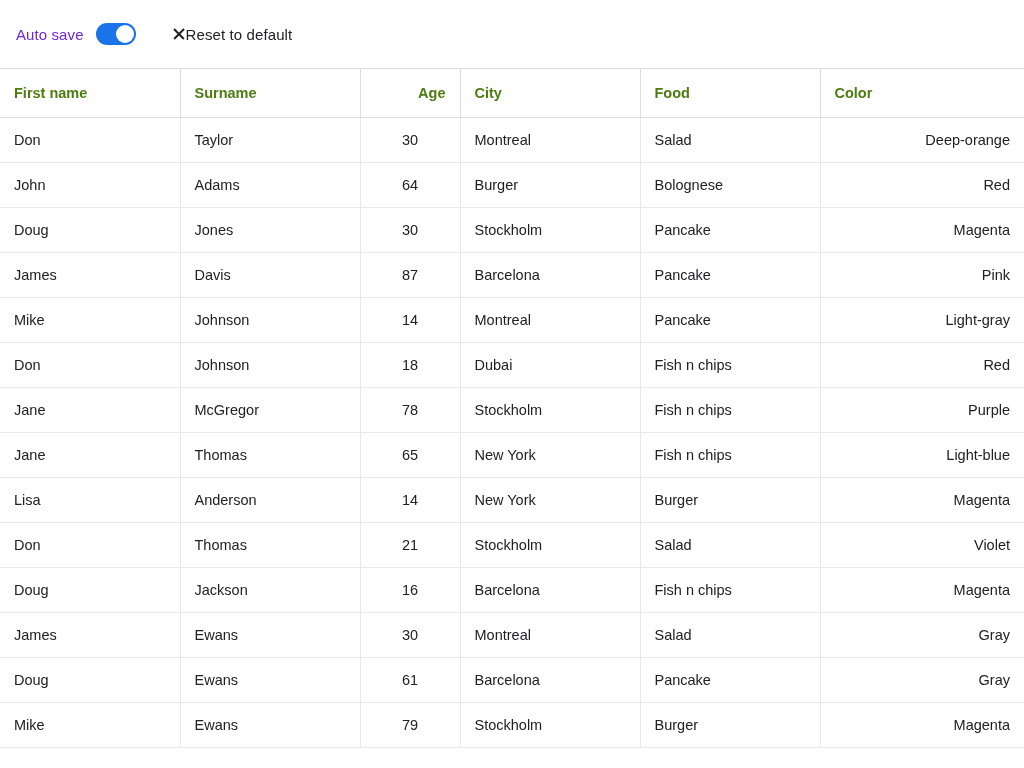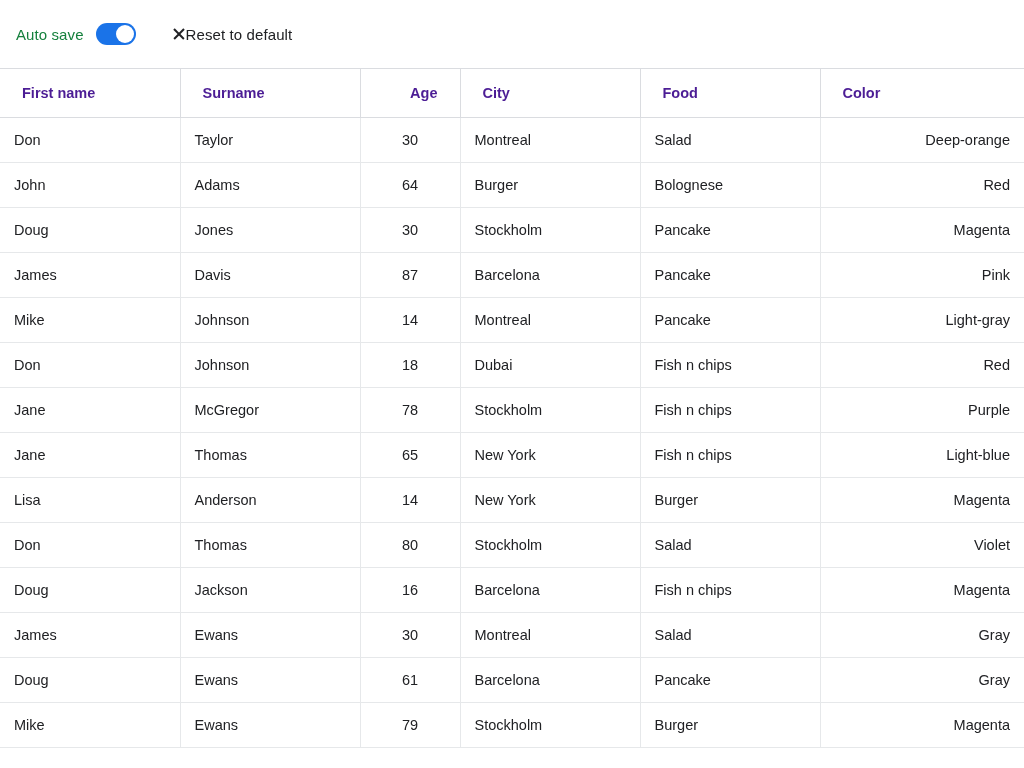--- a/index.html
+++ b/index.html
@@ -25,21 +25,21 @@
     box-sizing: border-box;
     background: #ffffff;
   }
   .autosave-group {
     display: flex;
     align-items: center;
     gap: 12px;
   }
   .autosave-label {
     font-size: 15px;
-    color: #15803d;
+    color: #6d28d9;
     letter-spacing: 0.1px;
   }
   .toggle {
     width: 40px;
     height: 22px;
     border-radius: 11px;
     background: #1a73e8;
     position: relative;
     cursor: pointer;
     flex: none;
@@ -100,23 +100,23 @@
   col.c1 { width: 180px; }
   col.c2 { width: 100px; }
   col.c3 { width: 180px; }
   col.c4 { width: 180px; }
   col.c5 { width: 204px; }
 
   thead th {
     height: 49px;
     font-size: 14.5px;
     font-weight: 600;
-    color: #4c1d95;
+    color: #4d7c0f;
     text-align: left;
-    padding: 0 22px;
+    padding: 0 14px;
     border-top: 1px solid #dadce0;
     border-bottom: 1px solid #dadce0;
     border-right: 1px solid #dadce0;
     background: #ffffff;
     box-sizing: border-box;
     white-space: nowrap;
     overflow: hidden;
   }
   thead th.num { text-align: right; }
   thead th:last-child { border-right: none; }
@@ -241,21 +241,21 @@
           <td>Lisa</td>
           <td>Anderson</td>
           <td class="num">14</td>
           <td>New York</td>
           <td>Burger</td>
           <td>Magenta</td>
         </tr>
         <tr>
           <td>Don</td>
           <td>Thomas</td>
-          <td class="num">80</td>
+          <td class="num">21</td>
           <td>Stockholm</td>
           <td>Salad</td>
           <td>Violet</td>
         </tr>
         <tr>
           <td>Doug</td>
           <td>Jackson</td>
           <td class="num">16</td>
           <td>Barcelona</td>
           <td>Fish n chips</td>

